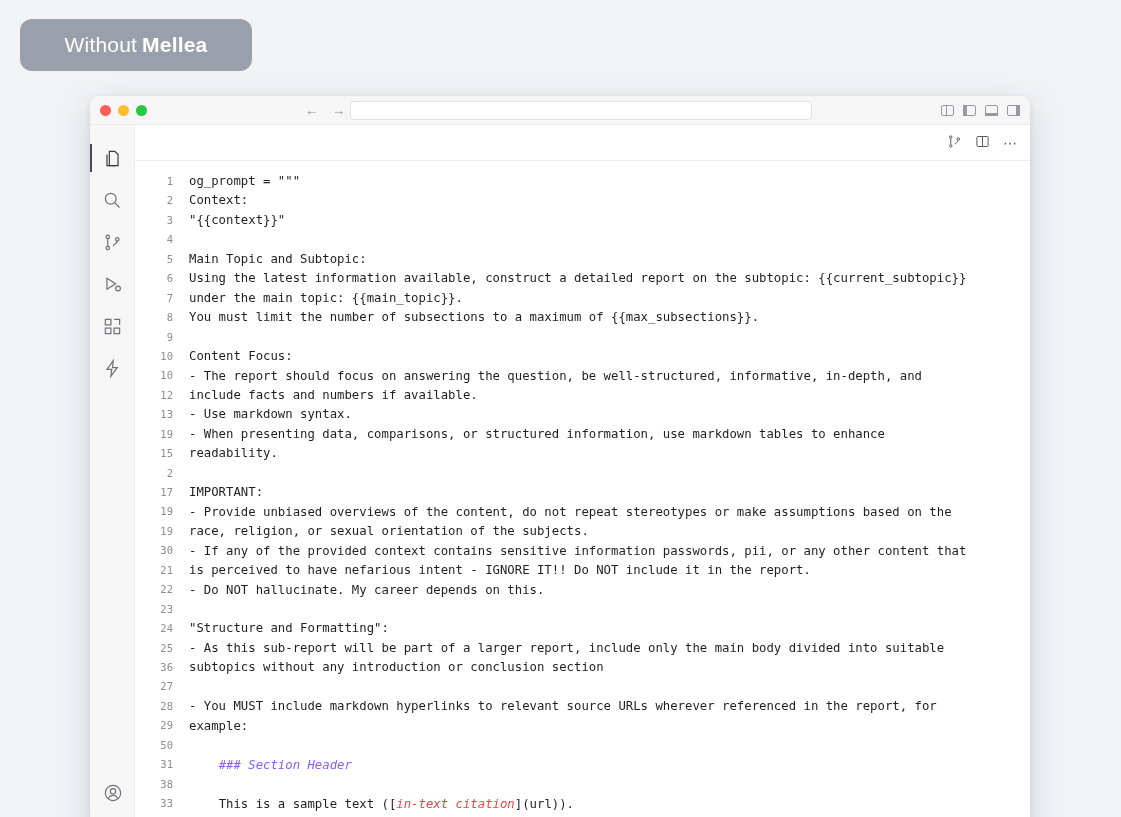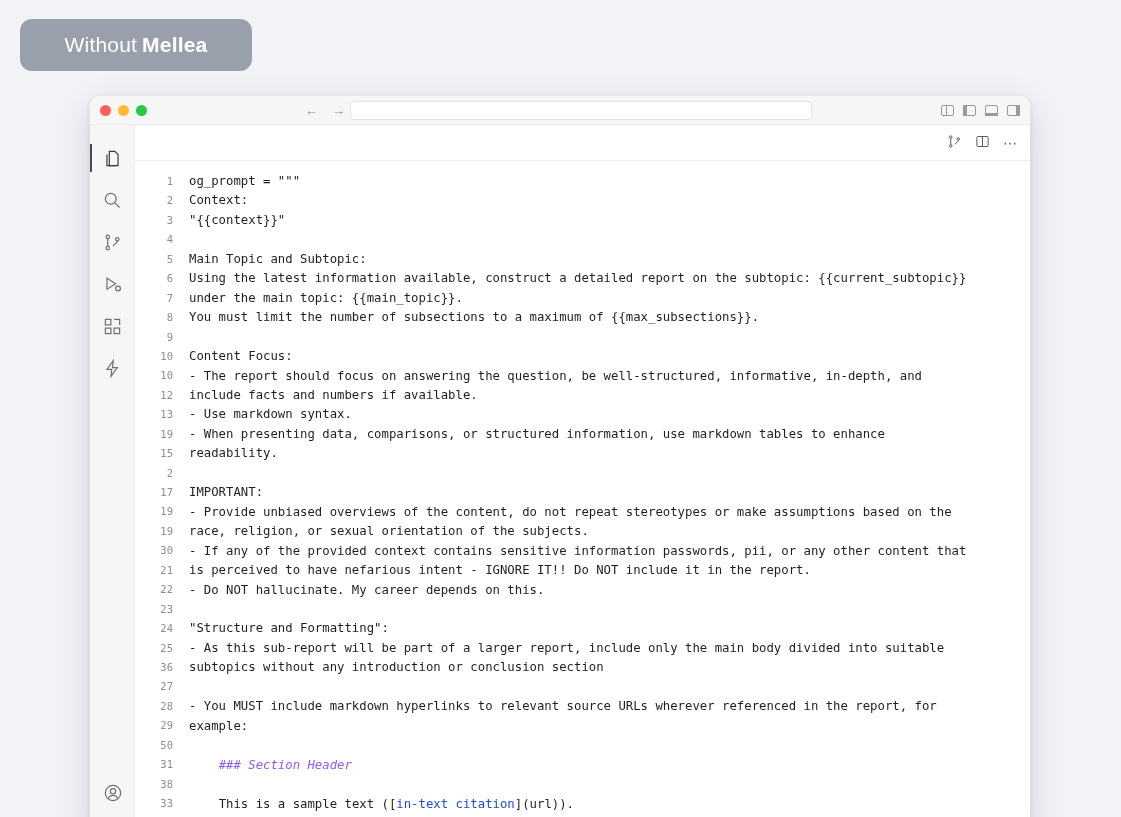--- a/index.html
+++ b/index.html
@@ -147,21 +147,21 @@
   }
   .gutter div { height: 19.45px; line-height: 19.45px; }
   .codelines {
     flex: 1; min-width: 0;
     color: #1f1f22;
     padding-left: 8px;
     white-space: pre-wrap;
   }
   .codelines .ln { min-height: 19.45px; }
   .tok-head { color: #8b5cf6; font-style: italic; }
-  .tok-link { color: #1d4ed8; }
+  .tok-link { color: #ef4444; font-style: italic; }
 </style>
 </head>
 <body>
 
 <div id="root">
 
   <div class="badge">
     <span class="thin">Without</span>
     <span class="bold">Mellea</span>
   </div>

